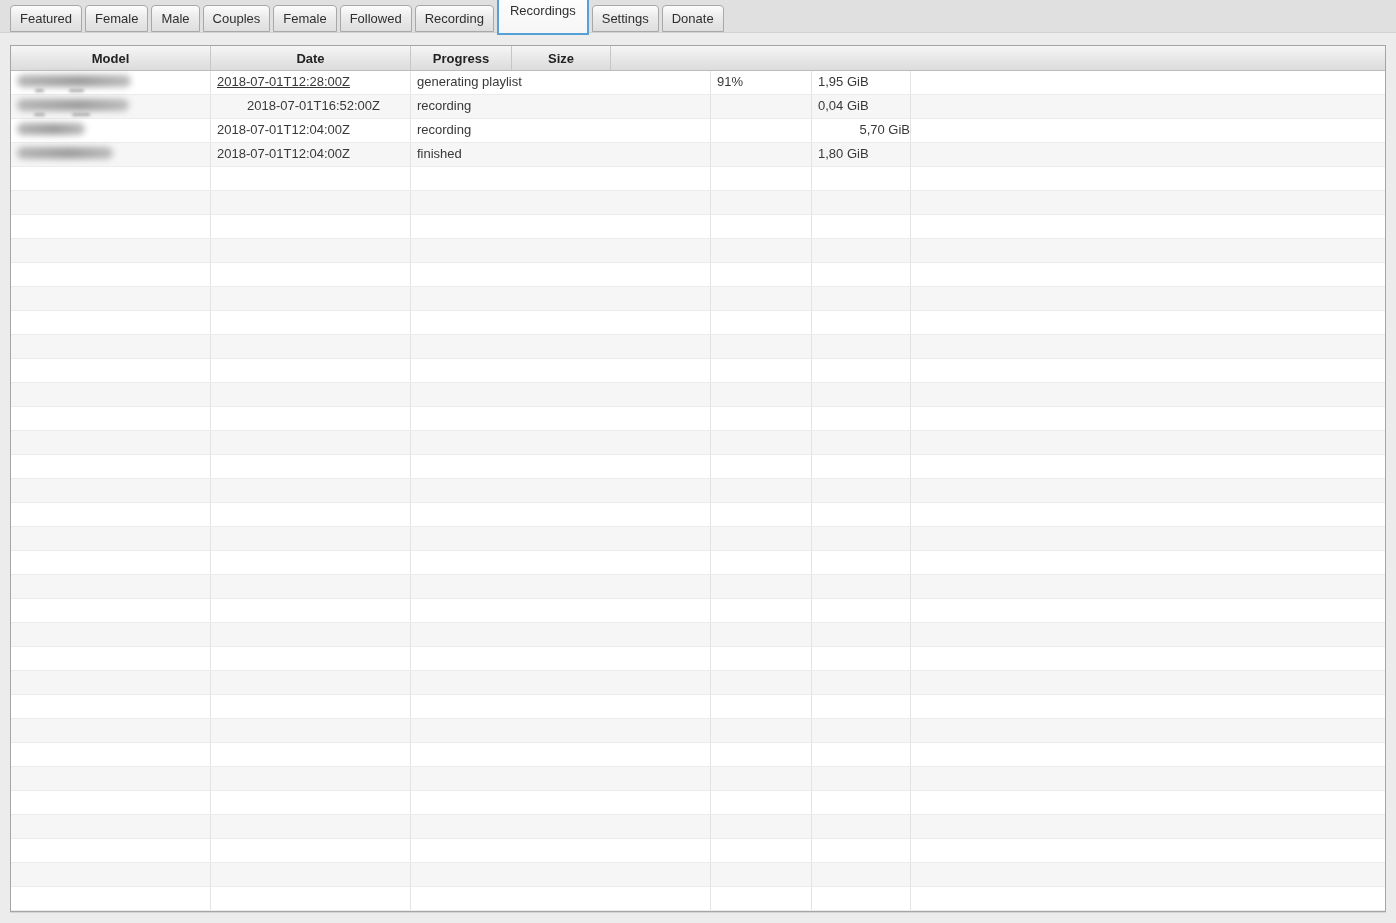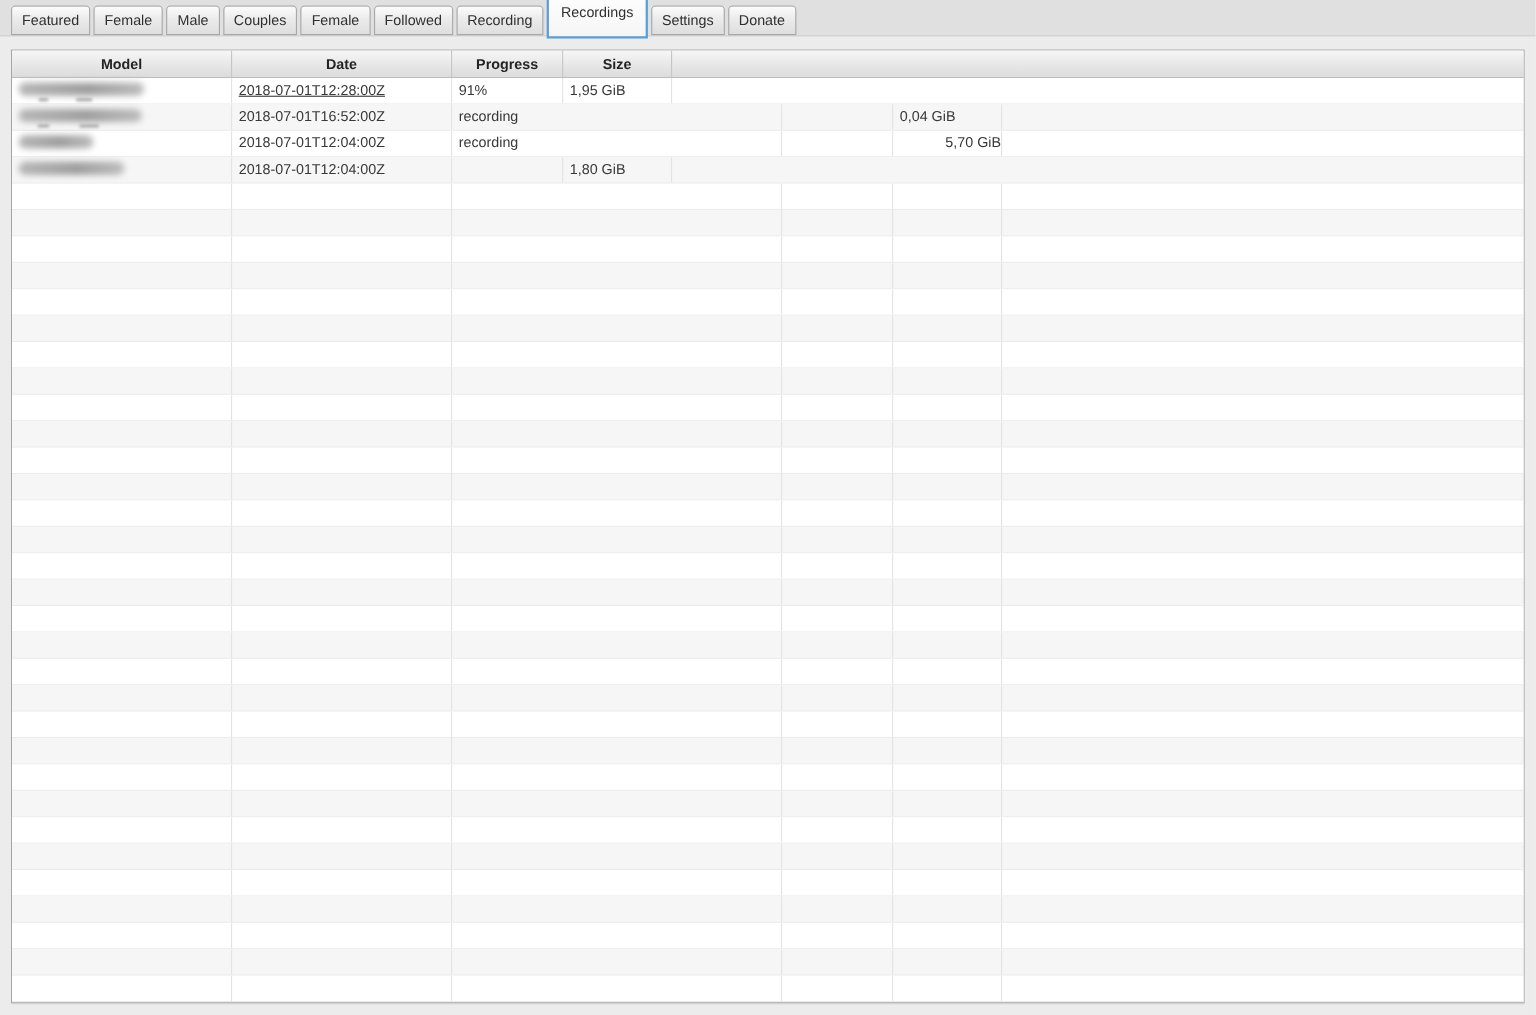--- a/index.html
+++ b/index.html
@@ -165,33 +165,34 @@
       <div class="tbody">
           <div class="tr">
             <div class="td" style="width: 200px;">
               <div class="blur-wrap">
                 <div class="blur-main" style="width: 114px;"></div>
                 <div class="blur-dash" style="left: 18px; width: 9px;"></div>
                 <div class="blur-dash" style="left: 52px; width: 15px;"></div>
               </div>
             </div>
             <div class="td" style="width: 200px; text-decoration: underline;">2018-07-01T12:28:00Z</div>
+            <div class="td" style="width: 300px;">generating playlist</div>
             <div class="td" style="width: 101px;">91%</div>
             <div class="td" style="width: 99px;">1,95 GiB</div>
             <div class="td" style="flex: 1 1 0%;"></div>
           </div>
           <div class="tr alt">
             <div class="td" style="width: 200px;">
               <div class="blur-wrap">
                 <div class="blur-main" style="width: 112px;"></div>
                 <div class="blur-dash" style="left: 17px; width: 11px;"></div>
                 <div class="blur-dash" style="left: 55px; width: 18px;"></div>
               </div>
             </div>
-            <div class="td" style="width: 200px;">2018-07-01T16:52:00Z</div>
+            <div class="td" style="width: 200px; text-align: center;">2018-07-01T16:52:00Z</div>
             <div class="td" style="width: 300px;">recording</div>
             <div class="td" style="width: 101px;"></div>
             <div class="td" style="width: 99px;">0,04 GiB</div>
             <div class="td" style="flex: 1 1 0%;"></div>
           </div>
           <div class="tr">
             <div class="td" style="width: 200px;">
               <div class="blur-wrap">
                 <div class="blur-main" style="width: 68px;"></div>
               </div>
@@ -202,20 +203,21 @@
             <div class="td" style="width: 99px; text-align: right;">5,70 GiB</div>
             <div class="td" style="flex: 1 1 0%;"></div>
           </div>
           <div class="tr alt">
             <div class="td" style="width: 200px;">
               <div class="blur-wrap">
                 <div class="blur-main" style="width: 96px;"></div>
               </div>
             </div>
             <div class="td" style="width: 200px;">2018-07-01T12:04:00Z</div>
+            <div class="td" style="width: 300px;">finished</div>
             <div class="td" style="width: 101px;"></div>
             <div class="td" style="width: 99px;">1,80 GiB</div>
             <div class="td" style="flex: 1 1 0%;"></div>
           </div>
           <div class="tr">
             <div class="td" style="width: 200px;"></div>
             <div class="td" style="width: 200px;"></div>
             <div class="td" style="width: 300px;"></div>
             <div class="td" style="width: 101px;"></div>
             <div class="td" style="width: 99px;"></div>

